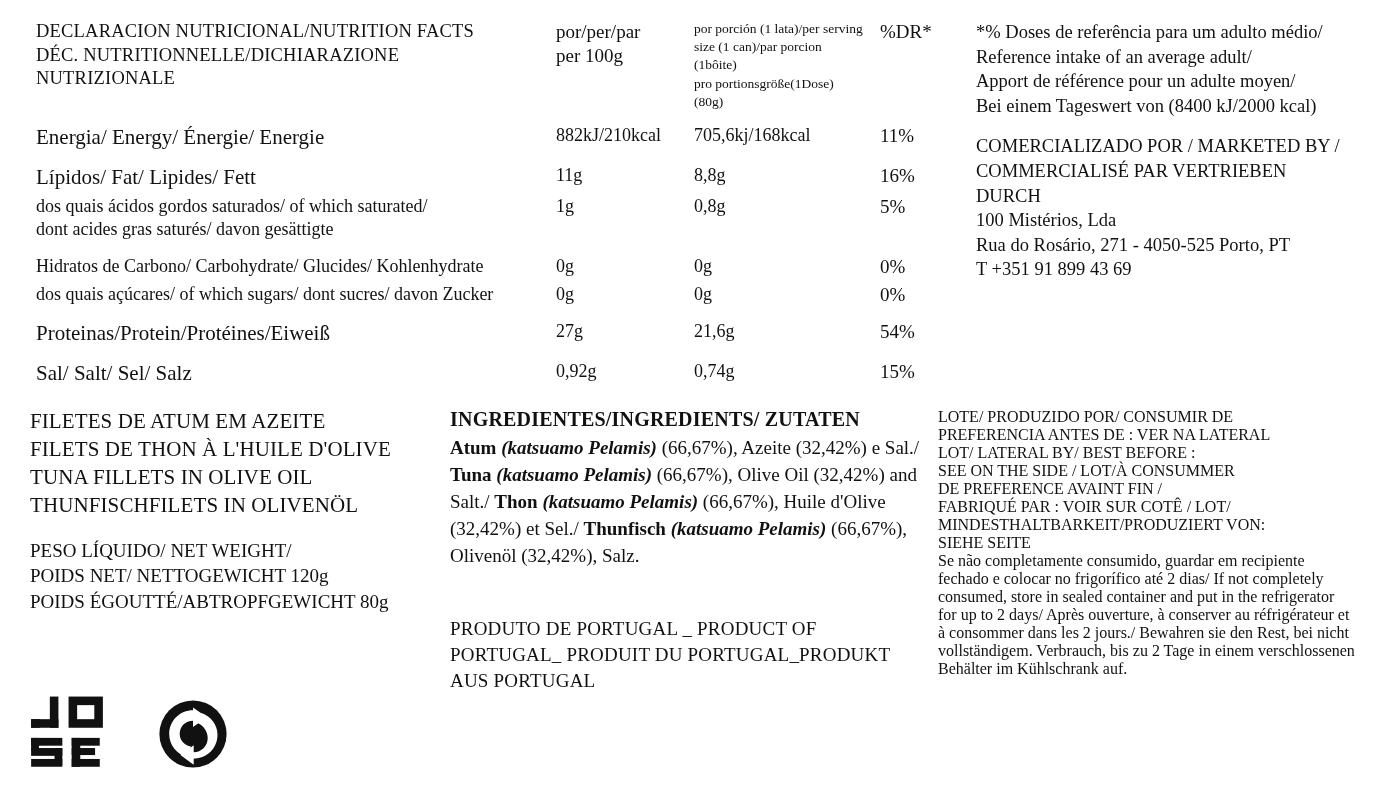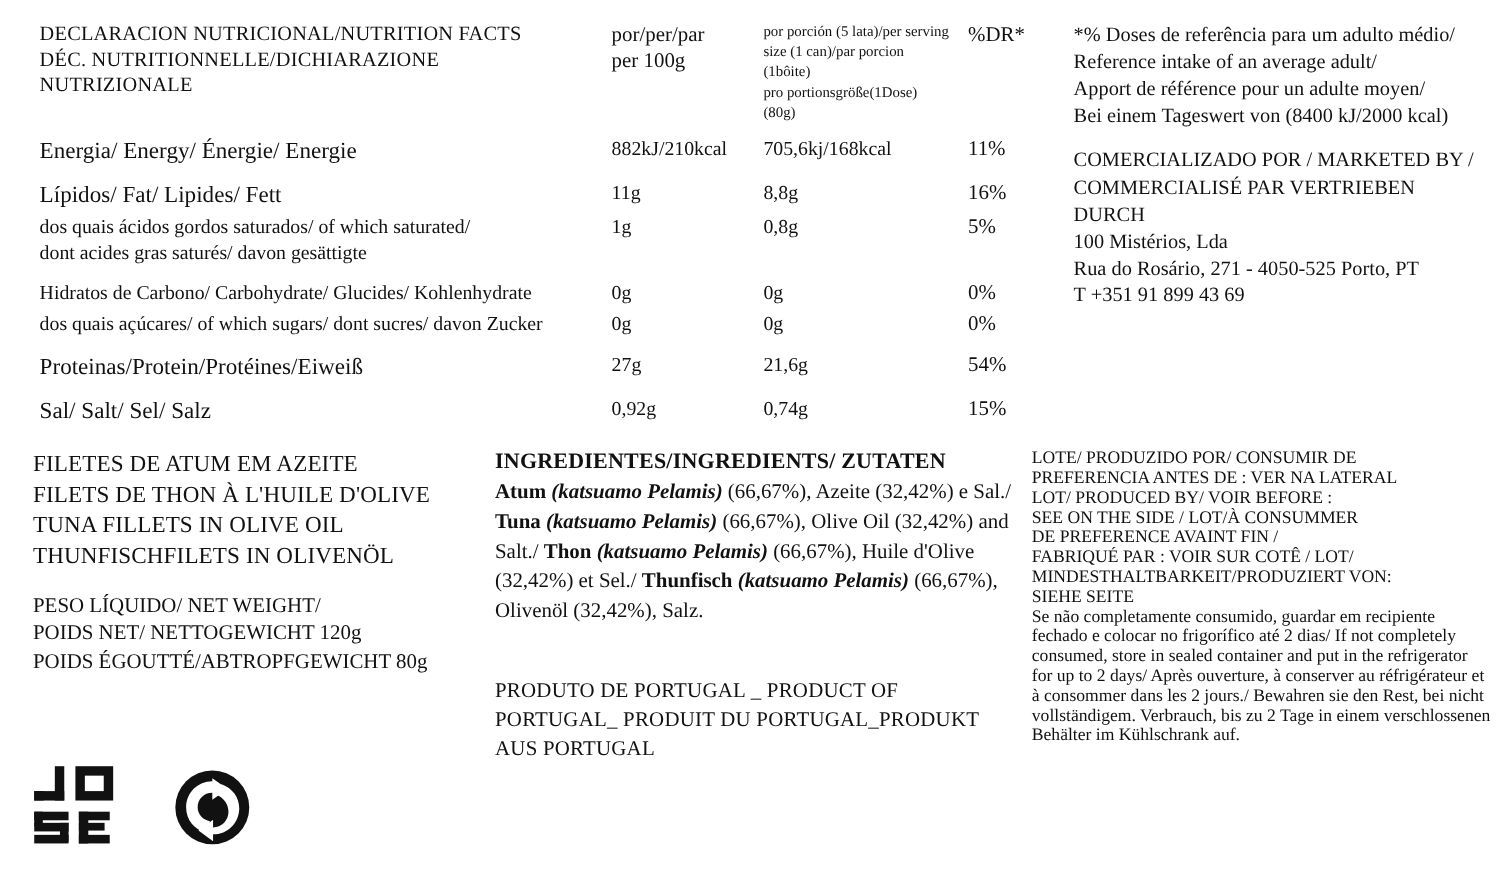--- a/index.html
+++ b/index.html
@@ -168,21 +168,21 @@
           <tr class="hdr-line">
             <td class="hdr-name">
               <div>DECLARACION NUTRICIONAL/NUTRITION FACTS</div>
               <div>DÉC. NUTRITIONNELLE/DICHIARAZIONE NUTRIZIONALE</div>
             </td>
             <td class="hdr-100 colline">
               <div>por/per/par</div>
               <div>per 100g</div>
             </td>
             <td class="hdr-serv colline">
-              <div>por porción (5 lata)/per serving</div>
+              <div>por porción (1 lata)/per serving</div>
               <div>size (1 can)/par porcion (1bôite)</div>
               <div>pro portionsgröße(1Dose) (80g)</div>
             </td>
             <td class="hdr-dr colline">
               <span>%DR*</span>
             </td>
           </tr>
 
           <tr>
             <td class="big">Energia/ Energy/ Énergie/ Energie</td>
@@ -287,21 +287,21 @@
         <div>PRODUTO DE PORTUGAL _  PRODUCT OF</div>
         <div>PORTUGAL_ PRODUIT DU PORTUGAL_PRODUKT</div>
         <div>AUS PORTUGAL</div>
       </div>
     </div>
 
     <div class="lower-right">
       <div class="blk">
         <div class="line">LOTE/ PRODUZIDO POR/ CONSUMIR DE</div>
         <div class="line">PREFERENCIA ANTES DE : VER NA LATERAL</div>
-        <div class="line">LOT/ PRODUCED BY/ VOIR BEFORE :</div>
+        <div class="line">LOT/ LATERAL BY/ BEST BEFORE :</div>
         <div class="line">SEE ON THE SIDE /  LOT/À CONSUMMER</div>
         <div class="line">DE PREFERENCE AVAINT FIN /</div>
         <div class="line">FABRIQUÉ PAR : VOIR SUR COTÊ / LOT/</div>
         <div class="line">MINDESTHALTBARKEIT/PRODUZIERT VON:</div>
         <div class="line">SIEHE SEITE</div>
       </div>
 
       <div class="para">Se não completamente consumido, guardar em recipiente fechado e colocar no frigorífico até 2 dias/ If not completely consumed, store in sealed container and put in the refrigerator for up to 2 days/ Après ouverture, à conserver au réfrigérateur et à consommer dans les 2 jours./ Bewahren sie den Rest, bei nicht vollständigem. Verbrauch, bis zu 2 Tage in einem verschlossenen Behälter im Kühlschrank auf.</div>
     </div>
   </div>

